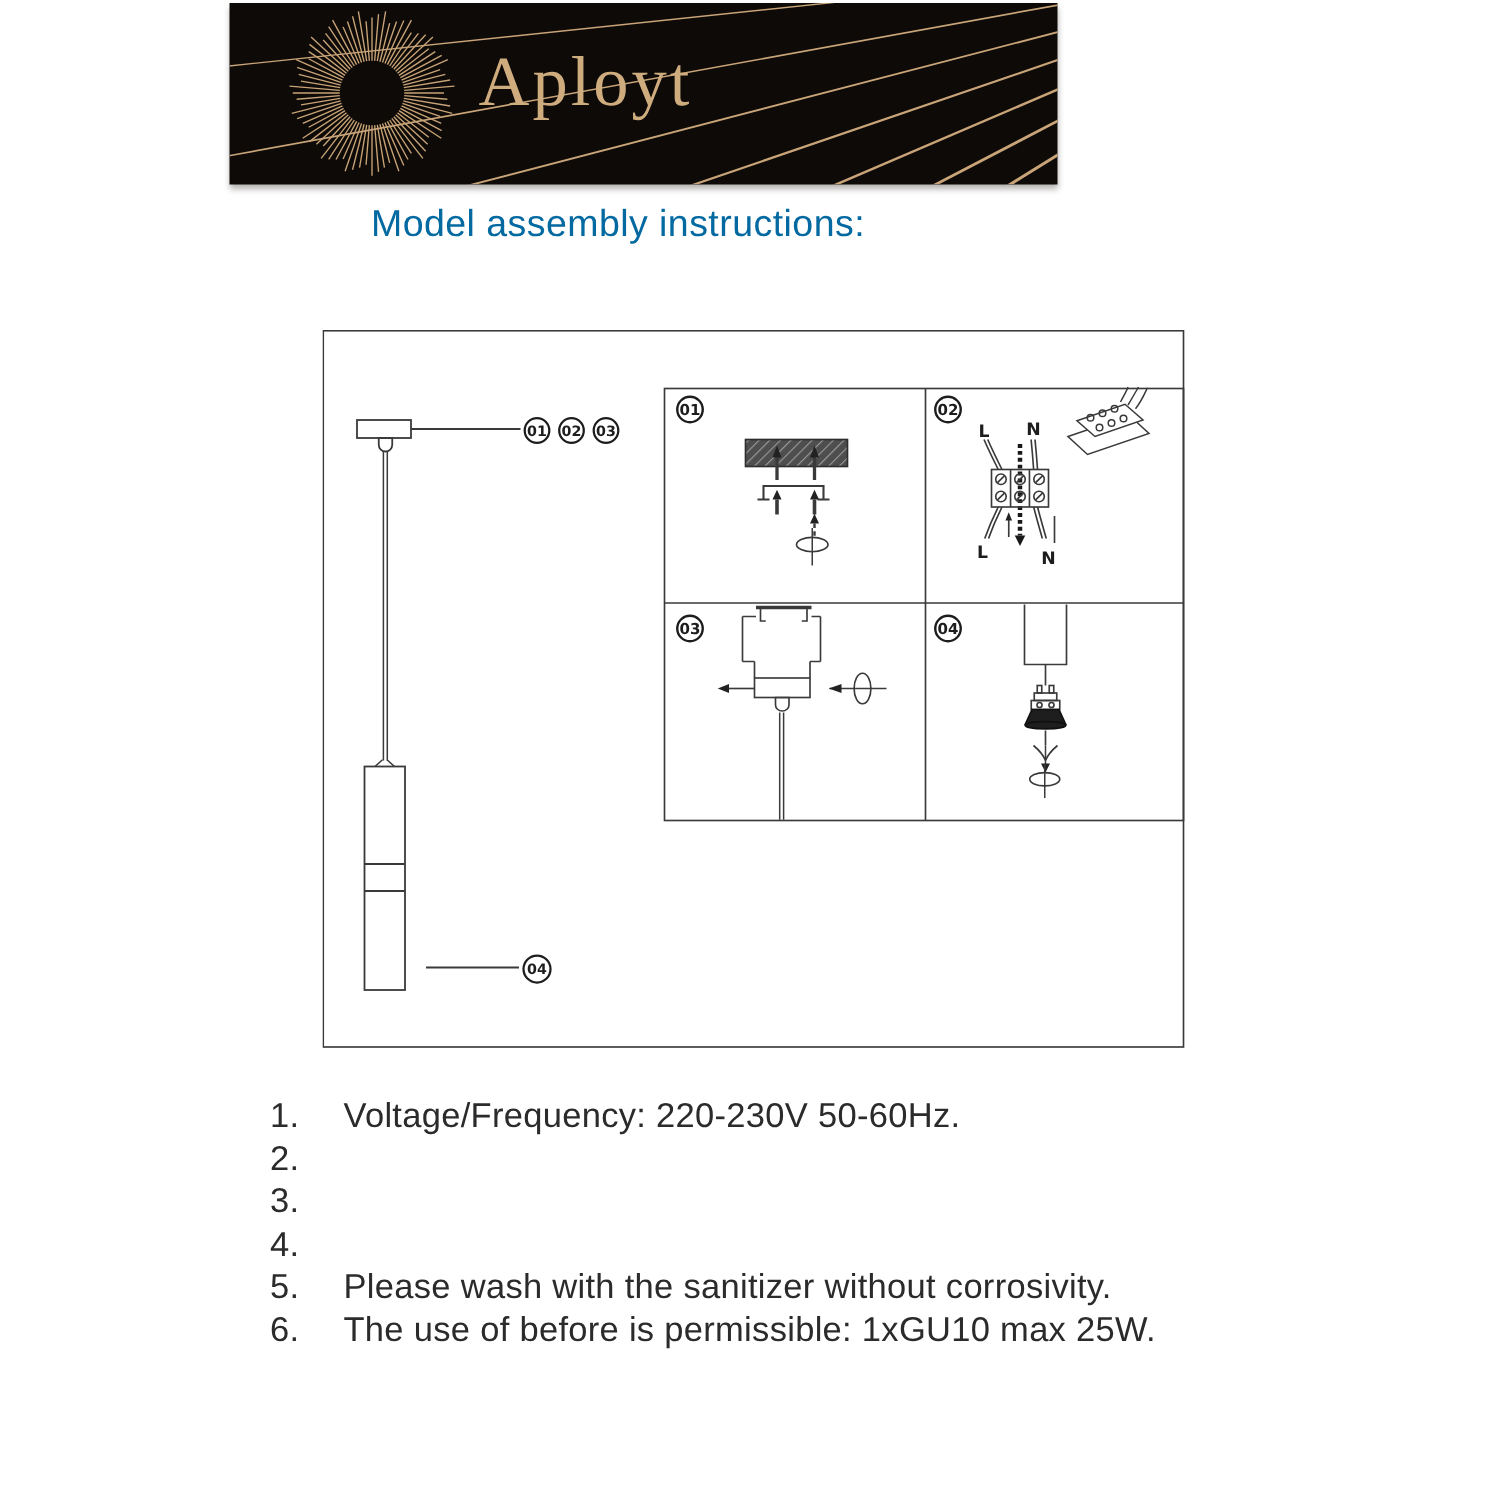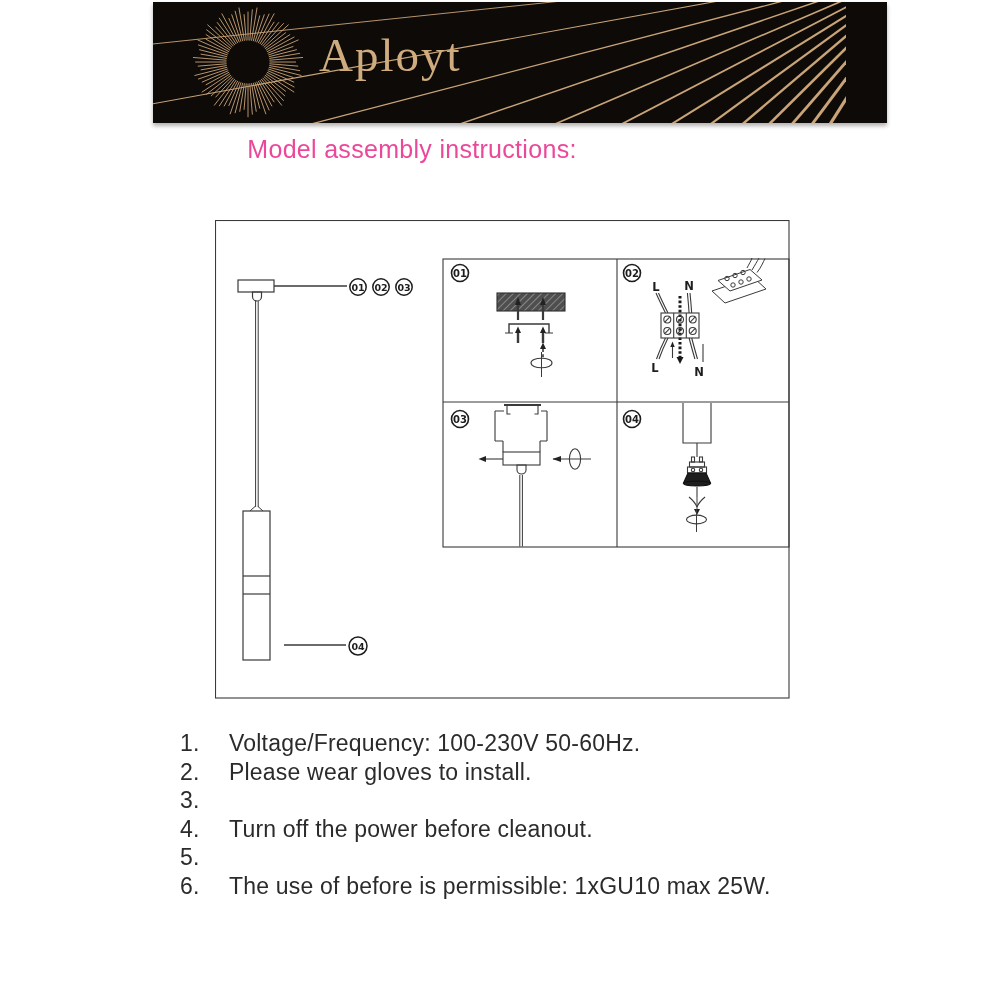--- a/index.html
+++ b/index.html
@@ -2,35 +2,35 @@
 <html><head>
 <meta charset="utf-8">
 <style>
   html,body{margin:0;padding:0;}
   body{
     width:1000px;height:1000px;position:relative;background:#ffffff;
     font-family:"Liberation Sans",sans-serif;overflow:hidden;
   }
   
   .banner{
-    position:absolute;left:153px;top:2px;width:734px;height:121px;
+    position:absolute;left:153px;top:2px;width:552px;height:121px;
     background:#0d0a07;overflow:hidden;
     box-shadow:0 3px 4px rgba(40,35,30,.35);
   }
   .banner svg{position:absolute;left:0;top:0;}
   .brand{
     position:absolute;left:166px;top:30px;
     font-family:"Liberation Serif",serif;
     font-size:47px;line-height:47px;letter-spacing:2px;
     color:#cfac7e;white-space:nowrap;
   }
   
   .title{
     position:absolute;left:0;top:134px;width:824px;
-    text-align:center;color:#ec4899;
+    text-align:center;color:#0369a1;
     font-size:25px;line-height:30px;letter-spacing:.3px;
   }
   
   .diagram{position:absolute;left:215px;top:220px;}
   .dg-text{font-family:"DejaVu Sans",sans-serif;font-weight:bold;fill:#1d1d1d;}
   
   .instructions{
     position:absolute;left:180px;top:729px;
     font-size:23px;line-height:28.5px;color:#2b2b2b;letter-spacing:.2px;
   }
@@ -292,33 +292,32 @@
     <text class="dg-text" x="689" y="290" font-size="11.5" text-anchor="middle">N</text>
     <text class="dg-text" x="655" y="372" font-size="11.5" text-anchor="middle">L</text>
     <text class="dg-text" x="699" y="376" font-size="11.5" text-anchor="middle">N</text>
   </g>
 </svg>
 </div>
 
 <div class="instructions">
   <div class="inst-row">
     <span class="inst-num">1.</span>
-    <span class="inst-text">Voltage/Frequency: 100-230V 50-60Hz.</span>
+    <span class="inst-text">Voltage/Frequency: 220-230V 50-60Hz.</span>
   </div>
   <div class="inst-row">
     <span class="inst-num">2.</span>
-    <span class="inst-text">Please wear gloves to install.</span>
   </div>
   <div class="inst-row">
     <span class="inst-num">3.</span>
   </div>
   <div class="inst-row">
     <span class="inst-num">4.</span>
-    <span class="inst-text">Turn off the power before cleanout.</span>
   </div>
   <div class="inst-row">
     <span class="inst-num">5.</span>
+    <span class="inst-text">Please wash with the sanitizer without corrosivity.</span>
   </div>
   <div class="inst-row">
     <span class="inst-num">6.</span>
     <span class="inst-text">The use of before is permissible: 1xGU10 max 25W.</span>
   </div>
 </div>
 
 </body></html>

